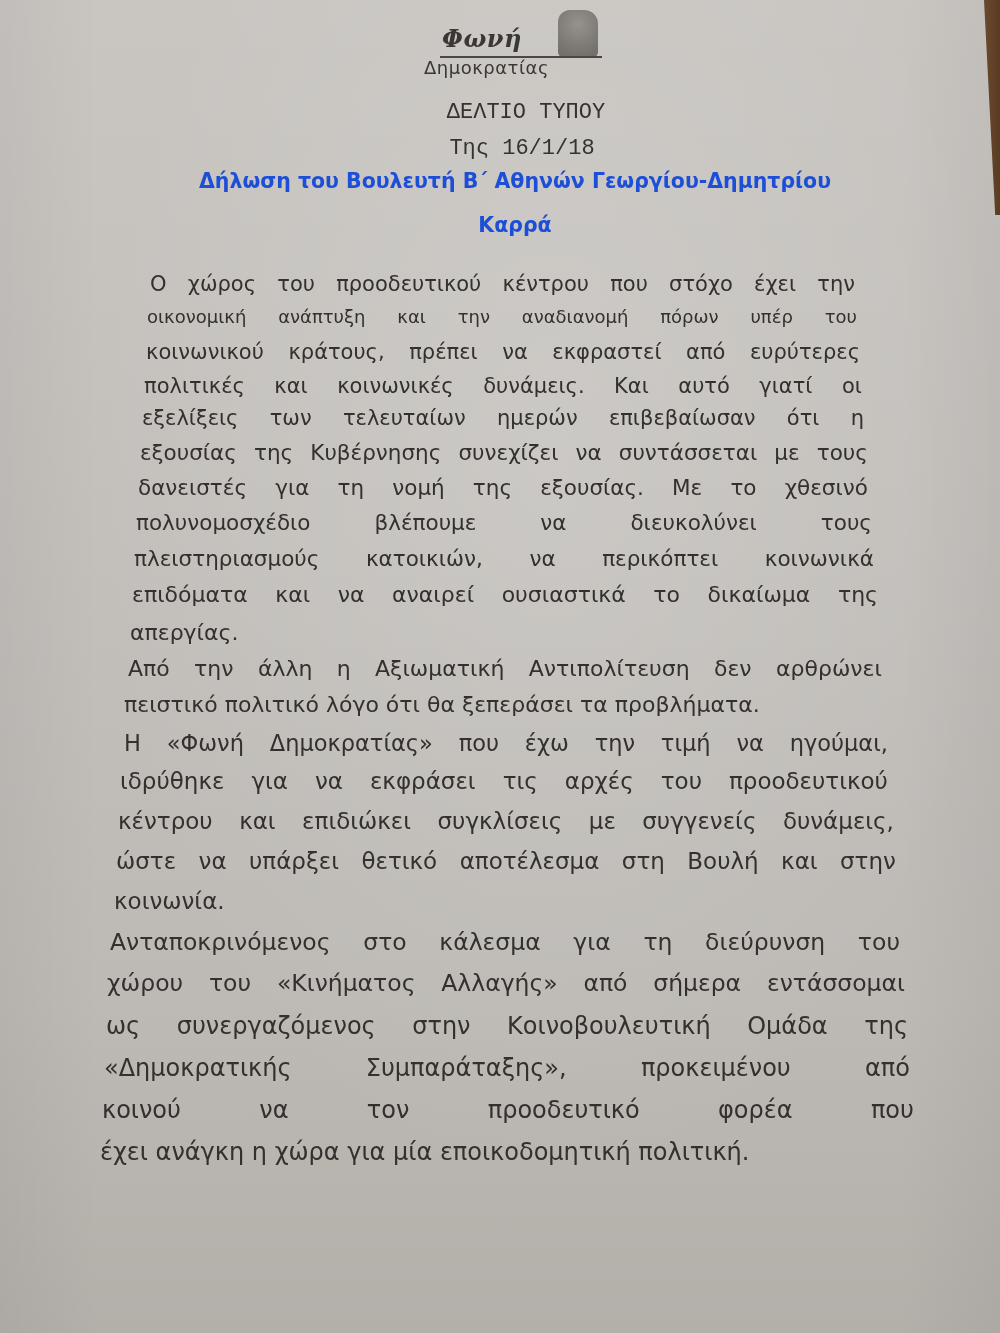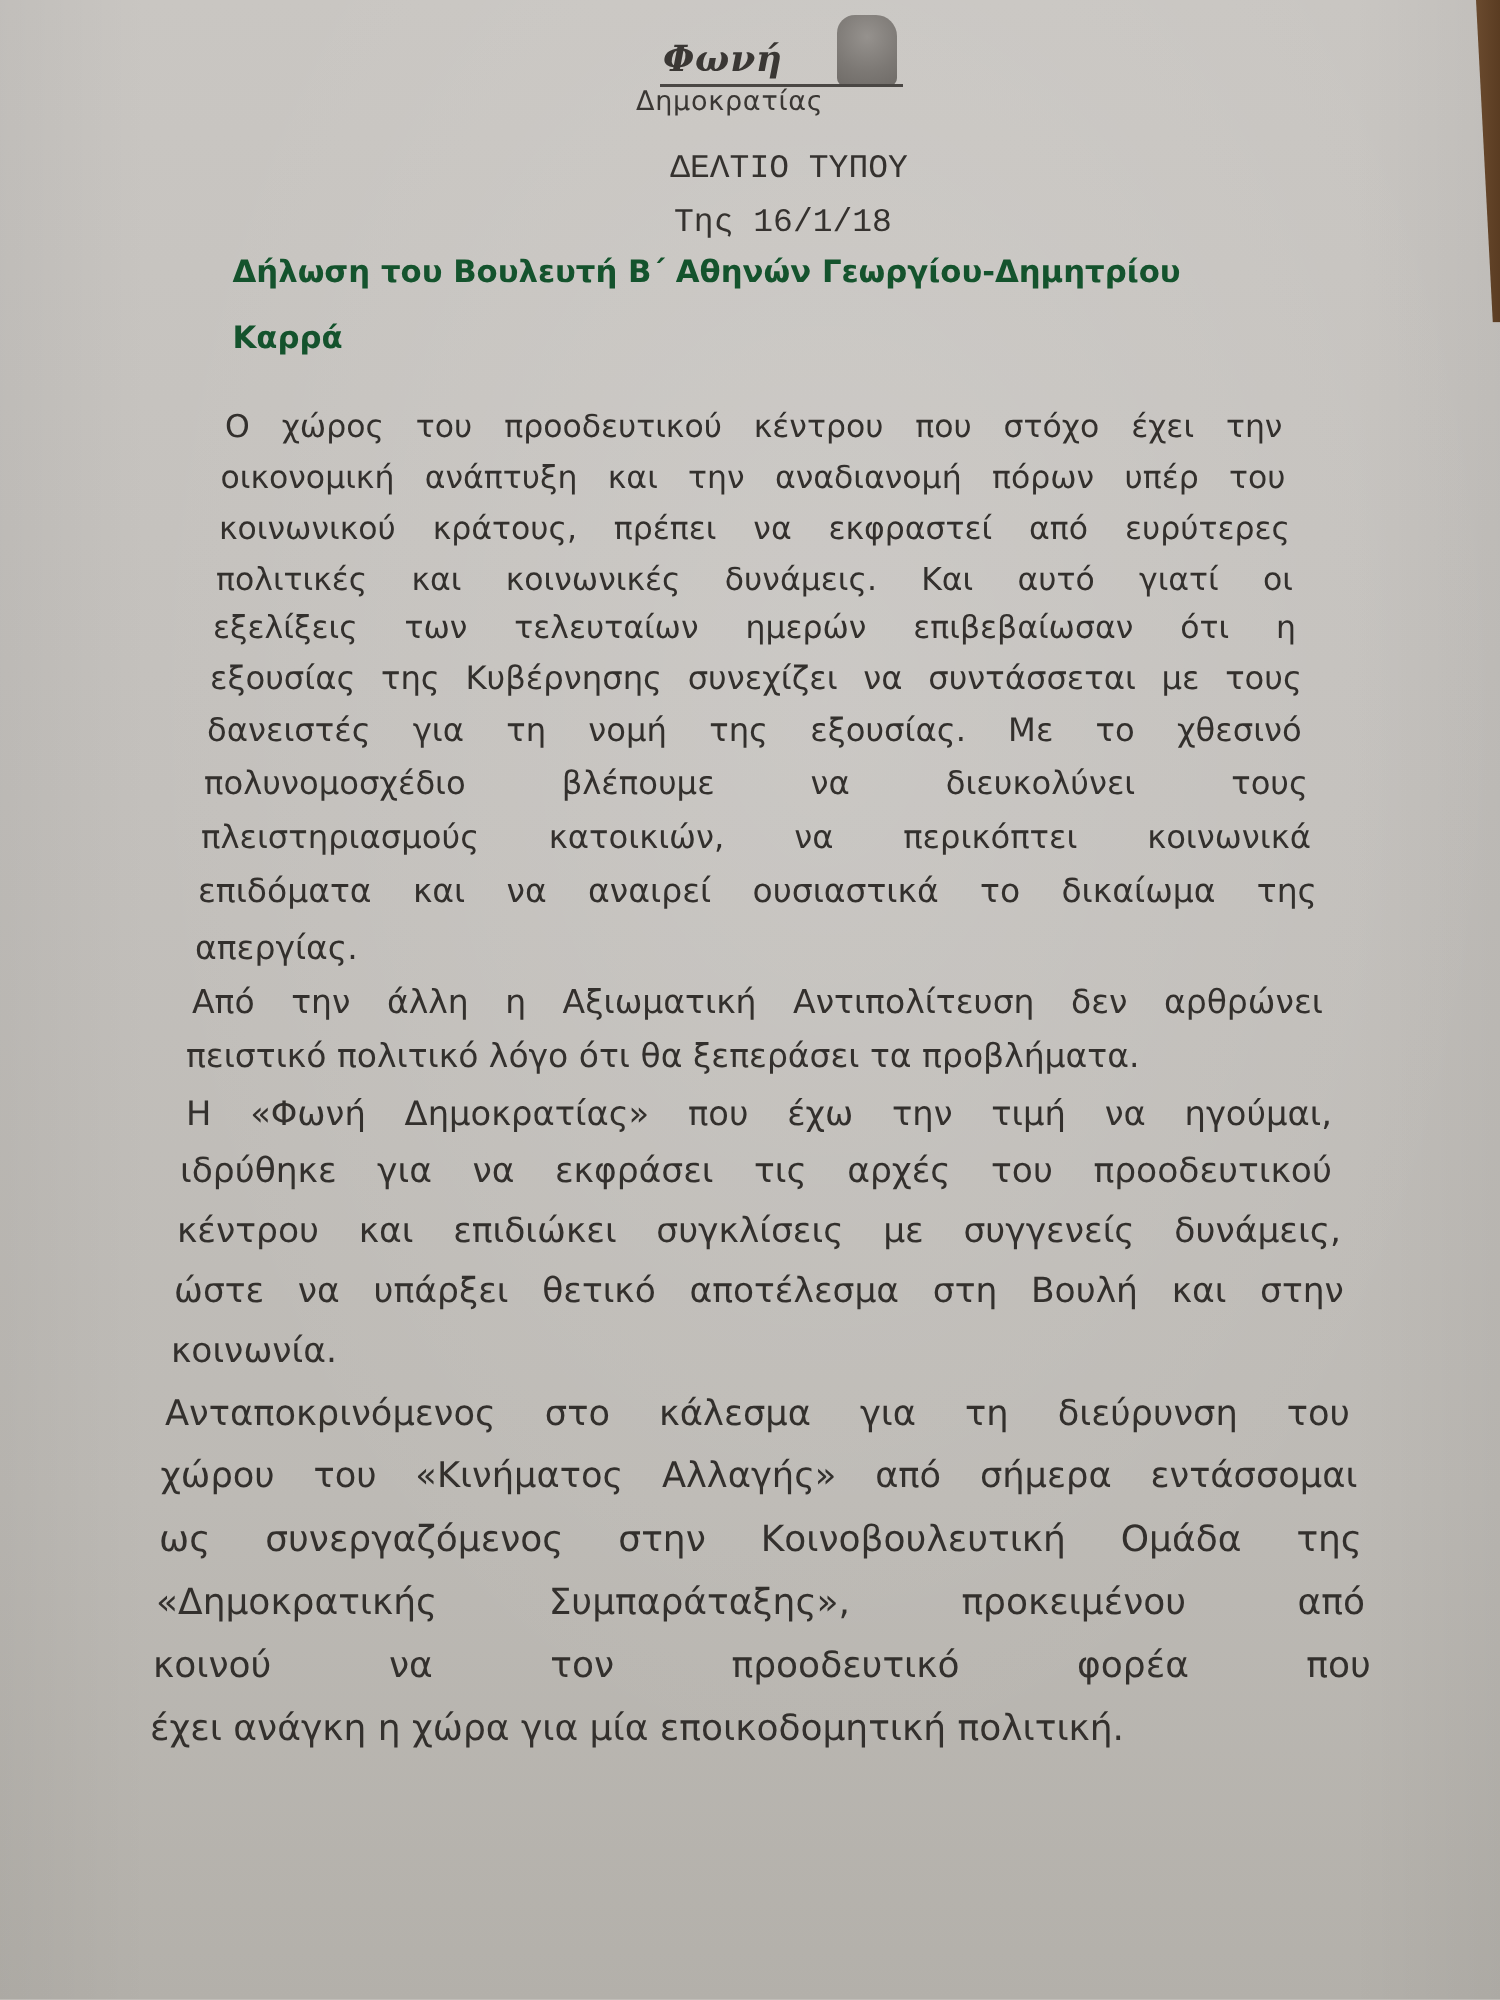--- a/index.html
+++ b/index.html
@@ -85,22 +85,23 @@
       color: #35322f;
       padding-left: 26px;
     }
     .title-bold {
       position: absolute;
       left: 155px;
       width: 720px;
       font-family: "DejaVu Sans", sans-serif;
       font-weight: bold;
       font-size: 20.5px;
-      color: #14532d;
+      color: #1d4ed8;
       line-height: 43px;
+      text-align: center;
     }
 
     .line {
       position: absolute;
       white-space: nowrap;
       font-family: "DejaVu Sans", sans-serif;
       color: #33302d;
       display: flex;
       justify-content: space-between;
     }
@@ -131,21 +132,21 @@
     <span>Ο</span>
     <span>χώρος</span>
     <span>του</span>
     <span>προοδευτικού</span>
     <span>κέντρου</span>
     <span>που</span>
     <span>στόχο</span>
     <span>έχει</span>
     <span>την</span>
   </div>
-<div class="line" style="left:147px; top:306px; width:710px; font-size:21px;">
+<div class="line" style="left:147px; top:306px; width:710px; font-size:18px;">
     <span>οικονομική</span>
     <span>ανάπτυξη</span>
     <span>και</span>
     <span>την</span>
     <span>αναδιανομή</span>
     <span>πόρων</span>
     <span>υπέρ</span>
     <span>του</span>
   </div>
 <div class="line" style="left:146px; top:340px; width:714px; font-size:21px;">

